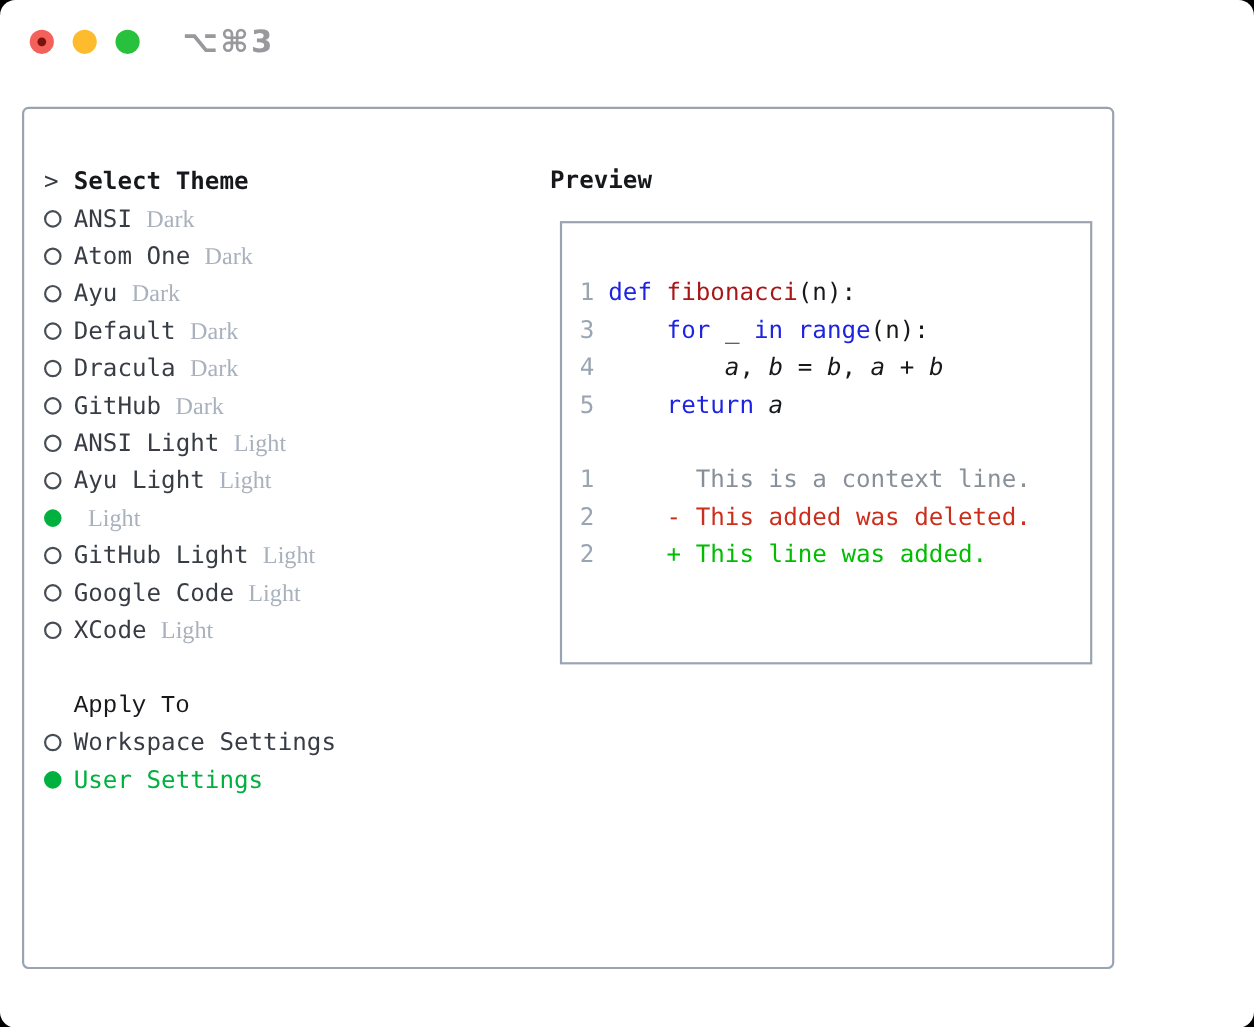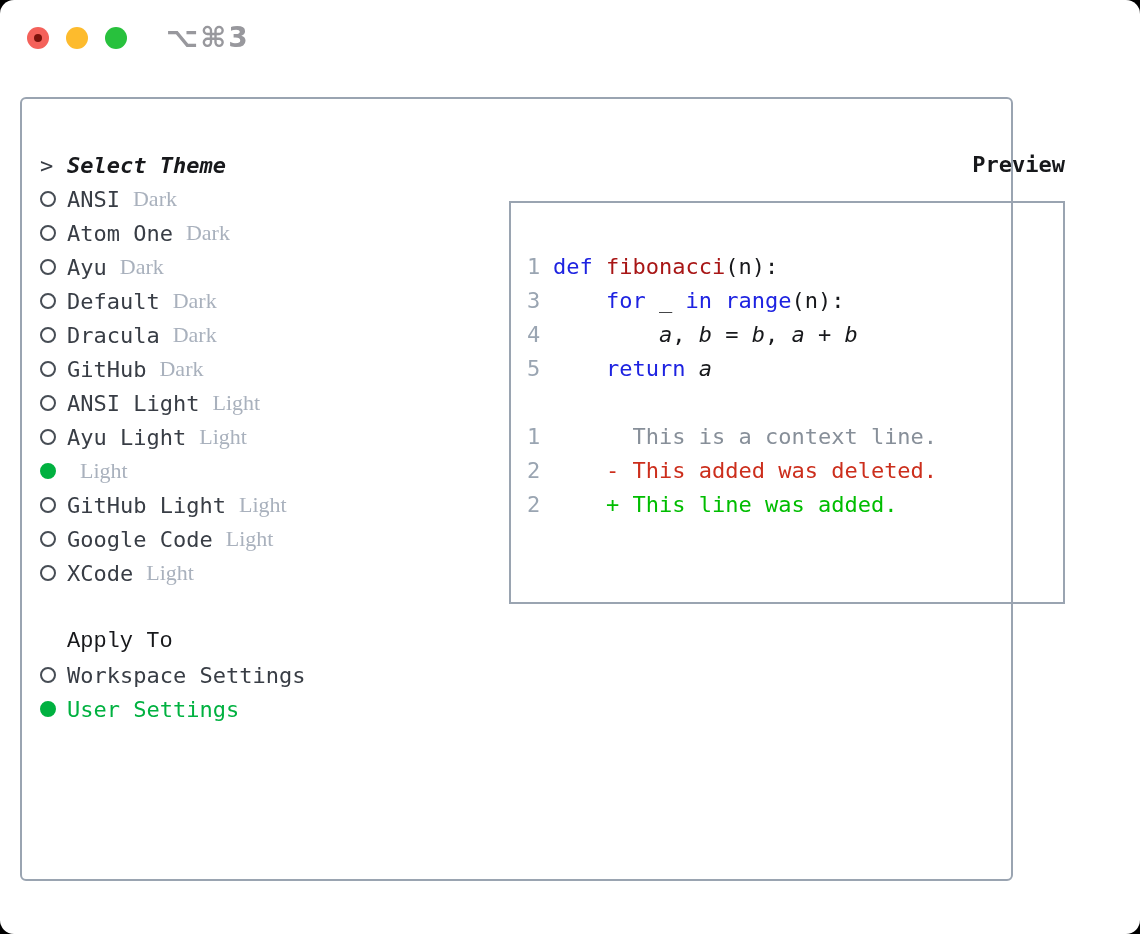--- a/index.html
+++ b/index.html
@@ -20,34 +20,34 @@
   }
   
   .panel{
     position:absolute;left:20px;top:97px;width:993px;height:784px;
     border:2px solid var(--panel_border);border-radius:6px;box-sizing:border-box;
   }
   .left-col{position:absolute;left:18px;top:49px;width:420px;}
   .row{display:flex;align-items:center;height:34px;font-size:22px;white-space:pre;}
   .cell{width:27px;display:flex;align-items:center;flex:none;}
   .prompt{color:var(--item_text);font-size:22px;}
-  .heading{font-weight:bold;color:var(--heading_text);font-style:italic;}
+  .heading{font-weight:bold;color:var(--heading_text);}
   .bullet{width:12px;height:12px;border-radius:50%;border:2px solid var(--bullet_outline);box-sizing:content-box;}
   .bullet.sel{background:var(--select_green);border-color:var(--select_green);}
   .tname{color:var(--item_text);}
   .tname.sel{color:var(--select_green);}
   .ttag{color:var(--muted_text);margin-left:13px;font-family:Liberation Serif, serif;}
   .spacer{height:34px;}
   .apply-title{padding-left:27px;color:var(--heading_text);font-family:Liberation Mono, monospace;}
   .help{margin-top:34px;font-size:22px;line-height:34px;color:var(--help_text);width:410px;}
   
   .right-col{position:absolute;left:478px;top:49px;}
-  .preview-heading{height:34px;line-height:34px;font-size:22px;font-weight:bold;color:var(--heading_text);text-align:right;}
+  .preview-heading{height:34px;line-height:34px;font-size:22px;font-weight:bold;color:var(--heading_text);}
   .preview-box{
-    margin-top:19px;margin-left:9px;width:556px;height:403px;box-sizing:border-box;
+    margin-top:19px;margin-left:9px;width:484px;height:403px;box-sizing:border-box;
     border:2px solid var(--panel_border);padding:47px 0 0 16px;overflow:hidden;
   }
   .pline{height:34px;line-height:34px;font-size:22px;white-space:pre;}
   .lnum{display:inline-block;width:26px;color:var(--gutter);}
   .seg-kw{color:var(--keyword_blue);}
   .seg-fn{color:var(--function_red);}
   .seg-txt{color:var(--code_text);}
   .seg-var{color:var(--code_text);font-style:italic;}
   .seg-ctx{color:var(--context_gray);}
   .seg-del{color:var(--deleted_red);}

